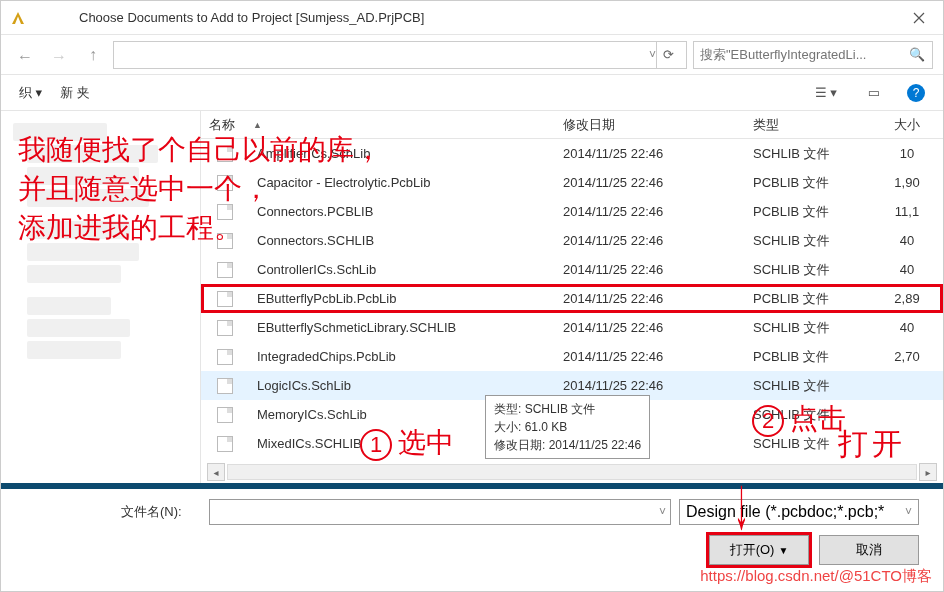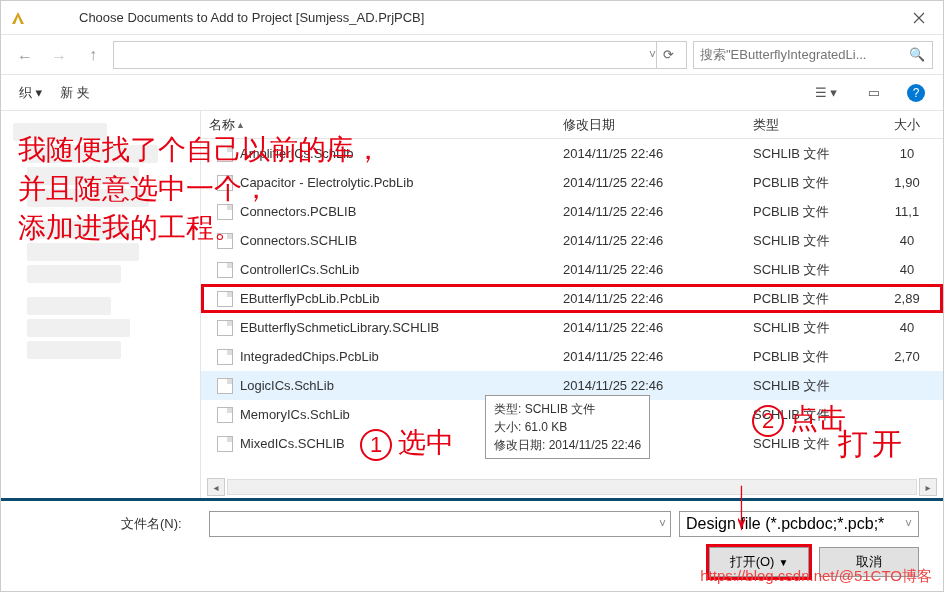--- a/index.html
+++ b/index.html
@@ -17,33 +17,33 @@
 .search-box input { flex: 1; border: none; outline: none; font-size: 13px; color: #666; background:transparent;}
 .toolbar-row { height: 36px; display: flex; align-items: center; padding: 0 18px; gap: 18px; font-size: 13px; color: #1a5fb4; border-bottom: 1px solid #e5e5e5; }
 .toolbar-row .tb-item { display: flex; align-items: center; gap: 4px; color: #333; }
 .toolbar-row .spacer { flex: 1; }
 .toolbar-row .view-icon { width: 30px; height: 24px; display: flex; align-items: center; justify-content: center; color: #555; }
 .help-icon { width:18px; height:18px; border-radius:50%; background:#0078d4; color:#fff; font-size:12px; display:flex; align-items:center; justify-content:center;}
 .body-area { flex: 1; display: flex; min-height: 0; }
 .sidebar { width: 200px; border-right: 1px solid #e5e5e5; padding: 8px 6px; position:relative; }
 .filelist-wrap { flex: 1; display: flex; flex-direction: column; min-width: 0; }
 .list-header { height: 28px; display: flex; align-items: center; border-bottom: 1px solid #e5e5e5; font-size: 13px; color: #333; }
-.col-name { flex: 1; padding-left: 8px; display:flex; align-items:center; gap:1px;}
+.col-name { flex: 1; padding-left: 8px; display:flex; align-items:center; gap:18px;}
 .col-date { width: 190px; }
 .col-type { width: 130px; }
 .col-size { width: 60px; text-align: center; padding-right: 12px; }
 .list-body { flex: 1; overflow: hidden; }
 .file-row { height: 29px; display: flex; align-items: center; font-size: 13px; color: #333; padding-left: 8px; }
 .file-row.highlighted { box-shadow: inset 0 0 0 3px #e60012; }
 .file-row.hover { background: #e5f3ff; }
 .file-icon { width: 16px; height: 16px; margin-right: 6px; border: 1px solid #bbb; background: #fff; position: relative; }
 .file-icon::after { content:""; position:absolute; top:0; right:0; width:5px; height:5px; background:#ddd; }
 .file-row .col-name { flex: 1; white-space: nowrap; overflow: hidden; text-overflow: ellipsis; }
 .tooltip { position: absolute; left: 485px; top: 395px; background: #fff; border: 1px solid #999; padding: 4px 8px; font-size: 12px; color: #333; z-index: 10; line-height:1.5;}
-.footer { padding: 10px 24px 14px 120px; display: flex; flex-direction: column; gap: 10px; border-top:3px solid #0c4a6e;justify-content:flex-end;}
+.footer { padding: 10px 24px 26px 120px; display: flex; flex-direction: column; gap: 10px; border-top:6px solid #0c4a6e;justify-content:flex-end;}
 .filename-row { display: flex; align-items: center; gap: 8px; }
 .filename-row label { font-size: 13px; color: #333; width: 80px; }
 .filename-row select, .filename-row .fn-input { height: 26px; border: 1px solid #999; font-size: 13px; padding: 0 4px; background:#fff;}
 .fn-input { flex: 1; }
 .filter-select { width: 240px; }
 .buttons-row { display: flex; justify-content: flex-end; gap: 10px; }
 .btn { width: 100px; height: 30px; border: 1px solid #999; background: #e1e1e1; font-size: 13px; display: flex; align-items: center; justify-content: center; }
 .btn.open { box-shadow: 0 0 0 3px #e60012; margin-left: 28px; }
 .annotation { position: absolute; color: #e60012; font-family: "KaiTi","STKaiti",serif; font-weight: 400; z-index: 5; pointer-events:none;}
 .anno-main { left: 18px; top: 130px; font-size: 28px; line-height: 1.4; }

